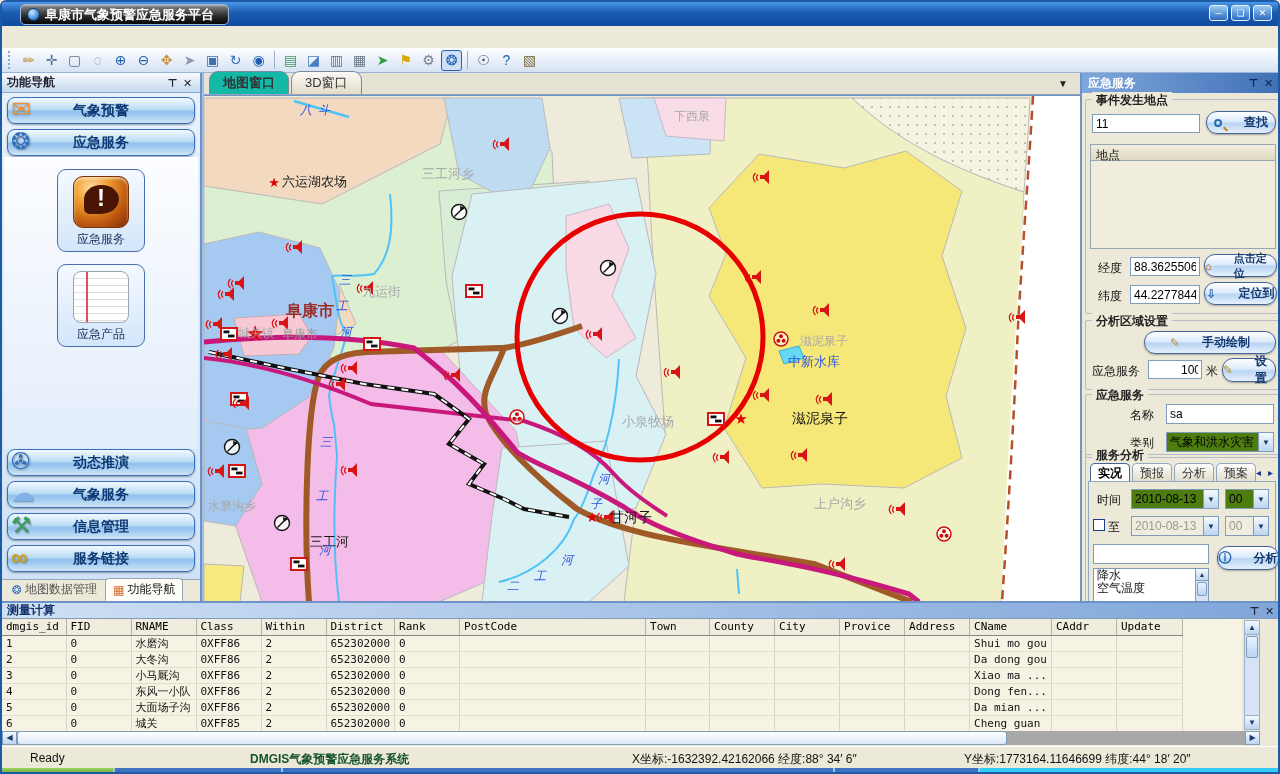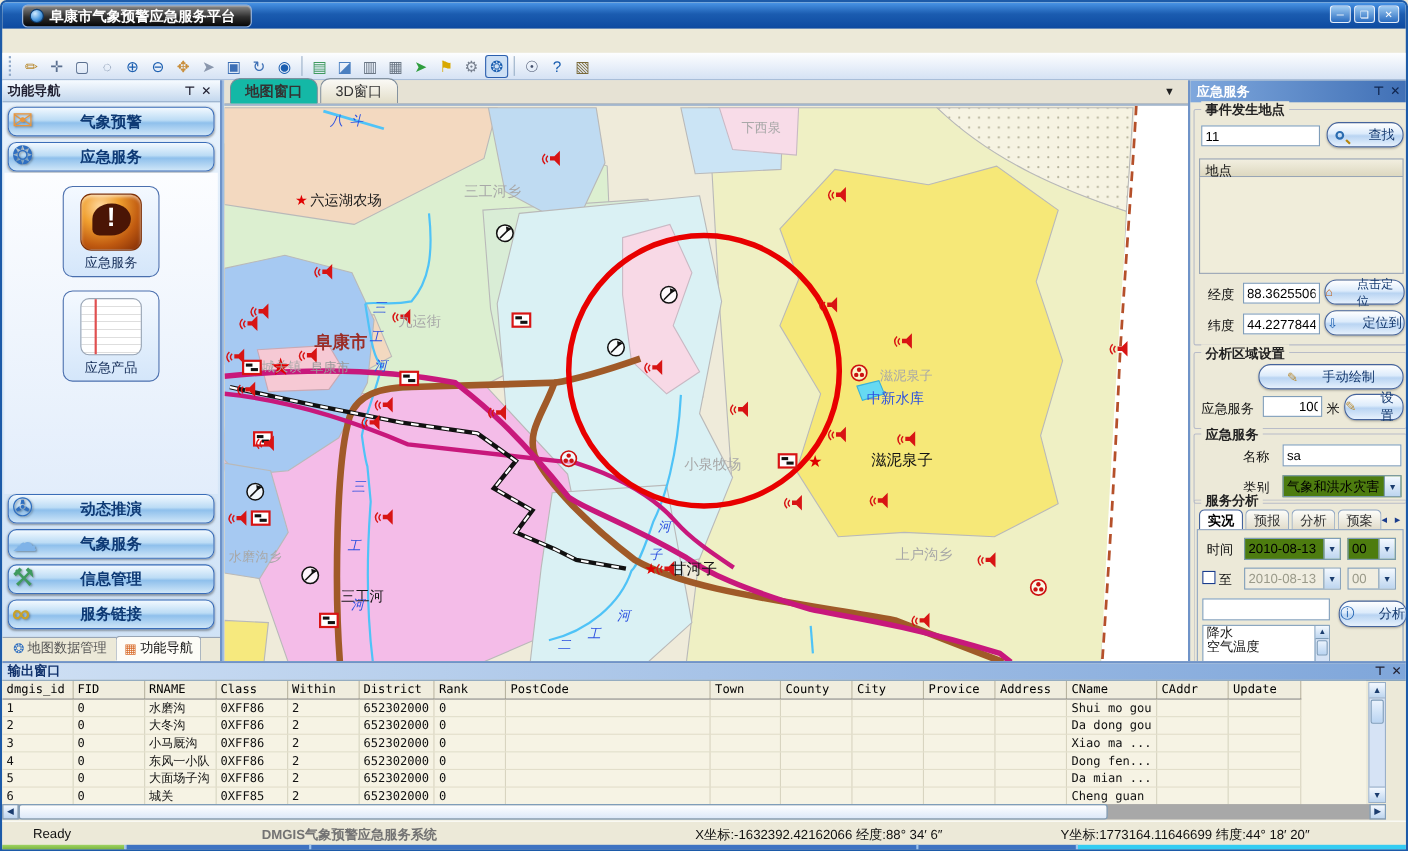--- a/index.html
+++ b/index.html
@@ -52,21 +52,21 @@
   .map-canvas{position:absolute;left:0;top:22px;width:876px;height:506px;border-top:1px solid #6f93c8;overflow:hidden;background:#efebda}
   
   .right-panel{position:absolute;left:1078px;top:0;width:202px;height:528px;background:#ece9d8;border-left:2px solid #6f93c8;overflow:hidden}
   .ptitle{height:20px;background:linear-gradient(to right,#7fa8dd,#3f6fb5);color:#fff;font-weight:bold;display:flex;align-items:center;padding:0 6px}
   .ptitle .sp{flex:1}
   .ptitle .hic{color:#10254e}
   .group{position:absolute;border:1px solid #b8bcc8;border-radius:2px}
   .gtitle{position:absolute;top:-8px;left:6px;background:#ece9d8;padding:0 4px;font-weight:bold;color:#222;font-size:12px}
   .tin{position:absolute;border:1px solid #7f9db9;background:#fff;font-size:12px;padding:1px 3px;font-family:inherit}
   .lbl{position:absolute;color:#111;font-size:12px}
-  .xpbtn{position:absolute;display:flex;align-items:center;justify-content:center;gap:22px;border:1px solid #44639c;border-radius:11px;background:linear-gradient(#ffffff,#dcebfb 45%,#b9d4f2 55%,#e6f1fd);font-size:12px;font-weight:normal;color:#13386e;box-shadow:0 1px 2px rgba(0,0,0,.3);cursor:pointer}
+  .xpbtn{position:absolute;display:flex;align-items:center;justify-content:center;gap:22px;border:1px solid #44639c;border-radius:11px;background:linear-gradient(#ffffff,#dcebfb 45%,#b9d4f2 55%,#e6f1fd);font-size:12px;font-weight:bold;color:#13386e;box-shadow:0 1px 2px rgba(0,0,0,.3);cursor:pointer}
   .lens{width:8px;height:8px;border:2px solid #2b6cb0;border-radius:50%;position:relative;display:inline-block}
   .lens::after{content:"";position:absolute;left:7px;top:7px;width:5px;height:2px;background:#b8860b;transform:rotate(45deg)}
   .listhead{position:absolute;background:linear-gradient(#f2efe0,#ddd8c0);border:1px solid #98a5b5;font-size:12px;padding:2px 5px;color:#111}
   .listbody{position:absolute;background:#f0edda;border:1px solid #98a5b5;border-top:none}
   .fsel{position:absolute;border:1px solid #7f9db9;background:#4d7c0f;display:flex;align-items:center;font-size:12px}
   .fsel .fval{flex:1;padding:0 3px;overflow:hidden;white-space:nowrap}
   .fsel .fbtn{width:15px;align-self:stretch;background:linear-gradient(#f4f9ff,#bdd5ef);border-left:1px solid #7f9db9;font-size:8px;display:flex;align-items:center;justify-content:center;color:#1a3c6e;cursor:pointer}
   .fsel.disabled{background:#f0ede0}.fsel.disabled .fval{color:#9a9a8a}
   .stabs{position:absolute;display:flex;align-items:flex-end}
   .stab{border:1px solid #91a7c4;border-bottom:none;border-radius:5px 5px 0 0;padding:1px 7px;background:linear-gradient(#fdfdfa,#ded9c6);font-size:12px;margin-right:2px;color:#333;white-space:nowrap;cursor:pointer}
@@ -609,21 +609,21 @@
             <span style="color:#1c5fb0;font-size:13px">ⓘ</span>
             <span>分析</span>
           </div>
         </div>
       </div>
     </div>
   </div>
 
   <div class="output">
     <div class="out-title">
-      <span>输出窗口</span>
+      <span>测量计算</span>
         <span class="sp"></span>
       <span class="hic">⊤</span>
       <span class="hic">✕</span>
     </div>
     <div class="out-table">
       <table id="out-table">
           <colgroup>
             <col style="width: 64px;">
             <col style="width: 65px;">
             <col style="width: 65px;">
@@ -799,21 +799,21 @@
     <div class="hscroll">
       <div class="hbtn">◀</div>
       <div class="hth"></div>
       <div class="htrack"></div>
       <div class="hbtn">▶</div>
     </div>
   </div>
 
   <div class="statusbar">
     <span class="sb" style="left:28px">Ready</span>
-    <span class="sb" style="left:236px;color:#737373;font-weight:bold">DMGIS气象预警应急服务系统</span>
+    <span class="sb" style="left:248px;color:#14532d;font-weight:bold">DMGIS气象预警应急服务系统</span>
     <span class="sb" style="left:630px">X坐标:-1632392.42162066  经度:88° 34′ 6″</span>
     <span class="sb" style="left:962px">Y坐标:1773164.11646699  纬度:44° 18′ 20″</span>
   </div>
   <div class="strip" id="strip">
       <div class="seg" style="width: 113px; background: linear-gradient(rgb(158, 212, 95), rgb(90, 148, 40));"></div>
       <div class="seg" style="width: 168px; background: rgb(62, 115, 194);"></div>
       <div class="seg" style="width: 552px; background: rgb(62, 115, 194);"></div>
       <div class="seg" style="width: 145px; background: rgb(62, 115, 194);"></div>
       <div class="seg" style="width: 300px; background: rgb(51, 204, 242);"></div>
     </div>

